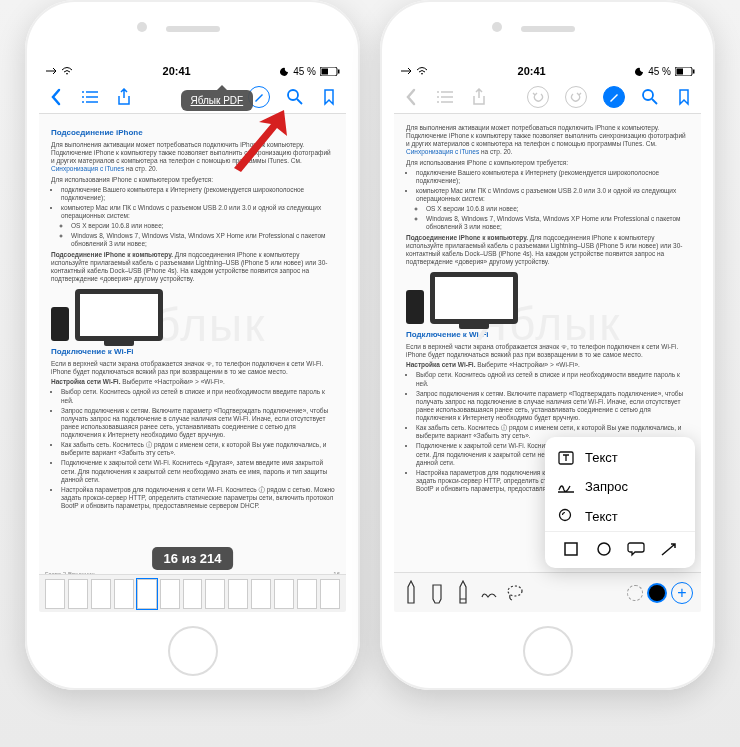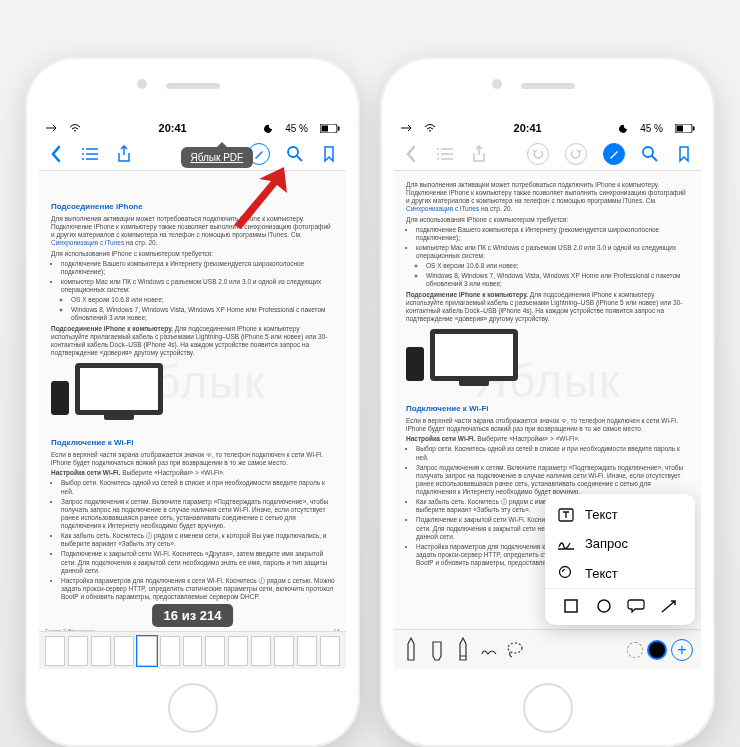--- a/index.html
+++ b/index.html
@@ -10,21 +10,21 @@
     background: #e8e8e8;
     font-family: -apple-system, "Helvetica Neue", Arial, sans-serif;
     position: relative;
     overflow: hidden;
   }
   .stage {
     width: 740px;
     height: 747px;
     background: linear-gradient(#f3f3f3,#eaeaea);
     display: flex;
-    align-items: flex-end;
+    align-items: flex-start;
     justify-content: center;
     gap: 20px;
     position: relative;
   }
   .phone {
     width: 335px;
     height: 690px;
     background: #fff;
     border-radius: 50px;
     box-shadow: 0 8px 30px rgba(0,0,0,.15), inset 0 0 0 2px #eee;
@@ -78,21 +78,21 @@
   .status {
     height: 18px;
     display: flex;
     align-items: center;
     justify-content: space-between;
     padding: 0 6px;
     font-size: 10px;
     color: #000;
   }
   .status .center { font-weight: 600; font-size: 11px; }
-  .status .left, .status .right { display:flex; gap:12px; align-items:center; }
+  .status .left, .status .right { display:flex; gap:4px; align-items:center; }
   .status svg { display:block; }
 
   
   .toolbar {
     height: 34px;
     display: flex;
     align-items: center;
     justify-content: space-between;
     padding: 0 8px;
     border-bottom: 0.5px solid #ddd;
@@ -110,21 +110,21 @@
   .doc {
     flex: 1;
     overflow: hidden;
     background: #fafafa;
     padding: 8px 10px 4px 12px;
     font-size: 6.5px;
     line-height: 1.25;
     color: #4a4a4a;
     position: relative;
   }
-  .doc h4 { color:#1566c0; font-size:8px; margin:23px 0 3px; font-weight:600; }
+  .doc h4 { color:#1566c0; font-size:8px; margin:6px 0 3px; font-weight:600; }
   .doc p, .doc li { margin:2px 0; }
   .doc ul { margin:2px 0 2px 10px; padding:0; }
   .doc a { color:#1566c0; }
   .doc .illus {
     display:flex; gap:6px; align-items:end; margin:6px 0;
   }
   .illus .mon {
     width:88px; height:52px; border:5px solid #333; border-radius:4px;
     background:#fff; position:relative;
   }

